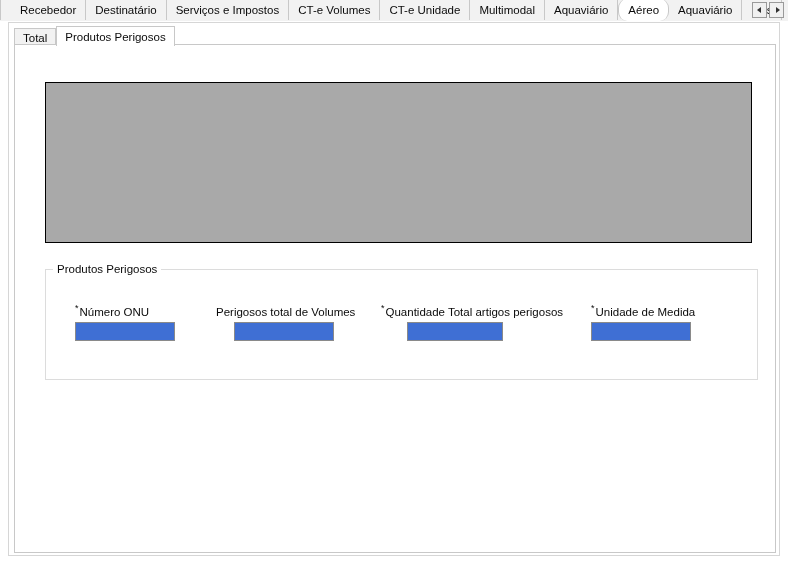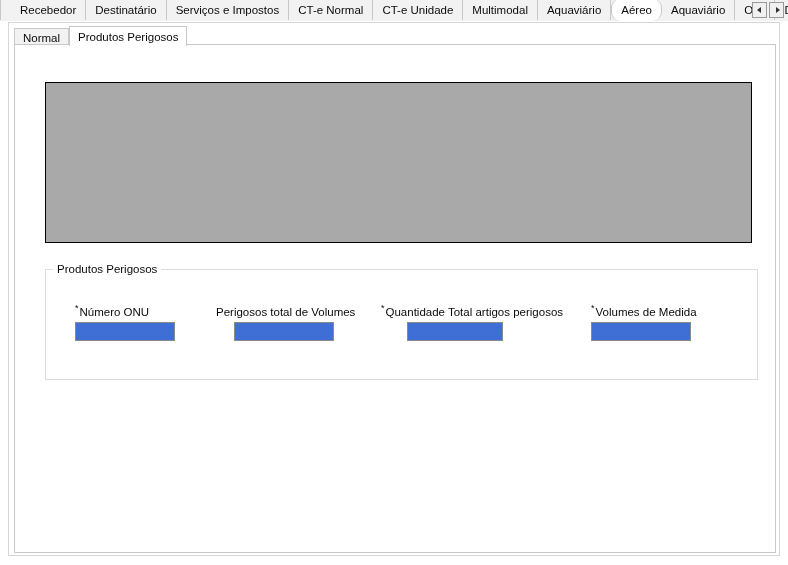--- a/index.html
+++ b/index.html
@@ -147,36 +147,36 @@
   .field.f4 .inp{width:100px;left:0;}
 </style>
 </head>
 <body>
 
 <div class="app">
 
   <div class="tabstrip">
     <div class="tabfill"></div>
     <div class="tabs">
-      <span class="tab first">Recebedor</span><span class="tab">Destinatário</span><span class="tab">Serviços e Impostos</span><span class="tab">CT-e Normal</span><span class="tab">CT-e Unidade</span><span class="tab">Multimodal</span><span class="tab">Aquaviário</span><span class="tab sel">Aéreo</span><span class="tab">Aquaviário</span><span class="tab">Obs</span><span class="tab">Download</span>
+      <span class="tab first">Recebedor</span><span class="tab">Destinatário</span><span class="tab">Serviços e Impostos</span><span class="tab">CT-e Volumes</span><span class="tab">CT-e Unidade</span><span class="tab">Multimodal</span><span class="tab">Aquaviário</span><span class="tab sel">Aéreo</span><span class="tab">Aquaviário</span><span class="tab">Obs</span><span class="tab">Download</span>
     </div>
     <div class="spinbox">
       <div class="spinbtn l">
         <span class="ar"></span>
       </div>
       <div class="spinbtn r">
         <span class="ar"></span>
       </div>
     </div>
   </div>
 
   <div class="page">
 
     <div class="subtabstrip">
-      <span class="subtab">Normal</span><span class="subtab sel">Produtos Perigosos</span>
+      <span class="subtab">Total</span><span class="subtab sel">Produtos Perigosos</span>
     </div>
     <div class="subtabline"></div>
 
     <div class="subpanel"></div>
 
     <div class="graypanel"></div>
 
     <div class="groupbox"></div>
     <div class="groupbox-label">Produtos Perigosos</div>
 
@@ -189,18 +189,18 @@
       <div class="lab"><span>Perigosos total de Volumes</span></div>
       <div class="inp" title=""></div>
     </div>
 
     <div class="field f3">
       <div class="lab"><span class="req">*</span><span>Quantidade Total artigos perigosos</span></div>
       <div class="inp" title=""></div>
     </div>
 
     <div class="field f4">
-      <div class="lab"><span class="req">*</span><span>Volumes de Medida</span></div>
+      <div class="lab"><span class="req">*</span><span>Unidade de Medida</span></div>
       <div class="inp" title=""></div>
     </div>
 
   </div>
 </div>
 
 </body></html>

